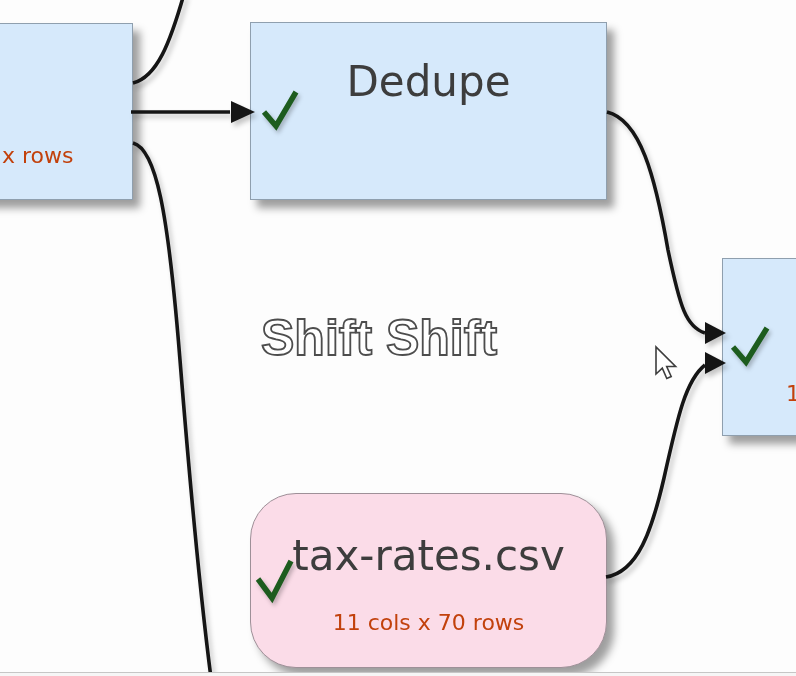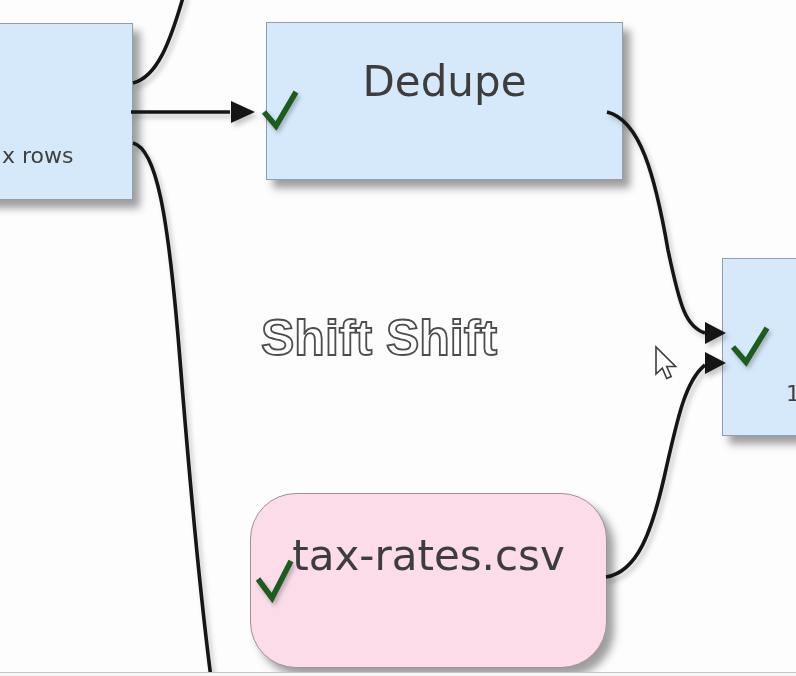--- a/index.html
+++ b/index.html
@@ -20,21 +20,21 @@
     background:#fbdce8;
     border:1px solid #9e9098;
     border-radius:46px;
   }
   .node .title{
     position:absolute;left:0;width:100%;text-align:center;
     font-size:42px;line-height:56px;color:#3d3d3d;white-space:nowrap;
   }
   .node .subtitle{
     position:absolute;left:0;width:100%;text-align:center;
-    font-size:22px;line-height:28px;color:#404040;white-space:nowrap;
+    font-size:22px;line-height:28px;color:#c2410c;white-space:nowrap;
   }
   .node .subtitle.clip{width:auto;text-align:left;}
   .hint{
     position:absolute;left:261px;top:313px;
     font-family:"Liberation Sans",sans-serif;
     font-size:50px;font-weight:bold;line-height:50px;
     color:#ffffff;
     -webkit-text-stroke:1.8px #4d4d4d;
     white-space:nowrap;
   }
@@ -48,30 +48,31 @@
 </style>
 </head>
 <body>
 
 <div class="stage">
 
   <div class="node" style="left:-60px;top:23px;width:193px;height:177px">
     <div class="subtitle clip" style="left:61px;top:118px">x rows</div>
   </div>
 
-  <div class="node" style="left:266px;top:22px;width:357px;height:158px">
+  <div class="node" style="left:250px;top:22px;width:357px;height:178px">
     <div class="title" style="top:31px">Dedupe</div>
   </div>
 
   <div class="node" style="left:722px;top:258px;width:360px;height:178px">
     <div class="subtitle clip" style="left:63px;top:121px">1</div>
   </div>
 
   <div class="node pink" style="left:250px;top:493px;width:357px;height:175px">
     <div class="title" style="top:34px">tax-rates.csv</div>
+    <div class="subtitle" style="top:115px">11 cols x 70 rows</div>
   </div>
 
   <div class="hint">Shift Shift</div>
 
   <svg class="overlay" width="796" height="676" viewBox="0 0 796 676">
     <g class="edges" fill="none" stroke="#151515" stroke-width="3.6">
       <path d="M 133 83 C 157 77 170 43 184 -6"></path>
       <path d="M 131 112 L 230 112"></path>
       <path d="M 133 143 C 156 149 168 210 180 360 C 190 485 199 585 211 678"></path>
       <path d="M 607 112 C 640 120 655 175 668 250 C 680 307 686 327 705 333"></path>

